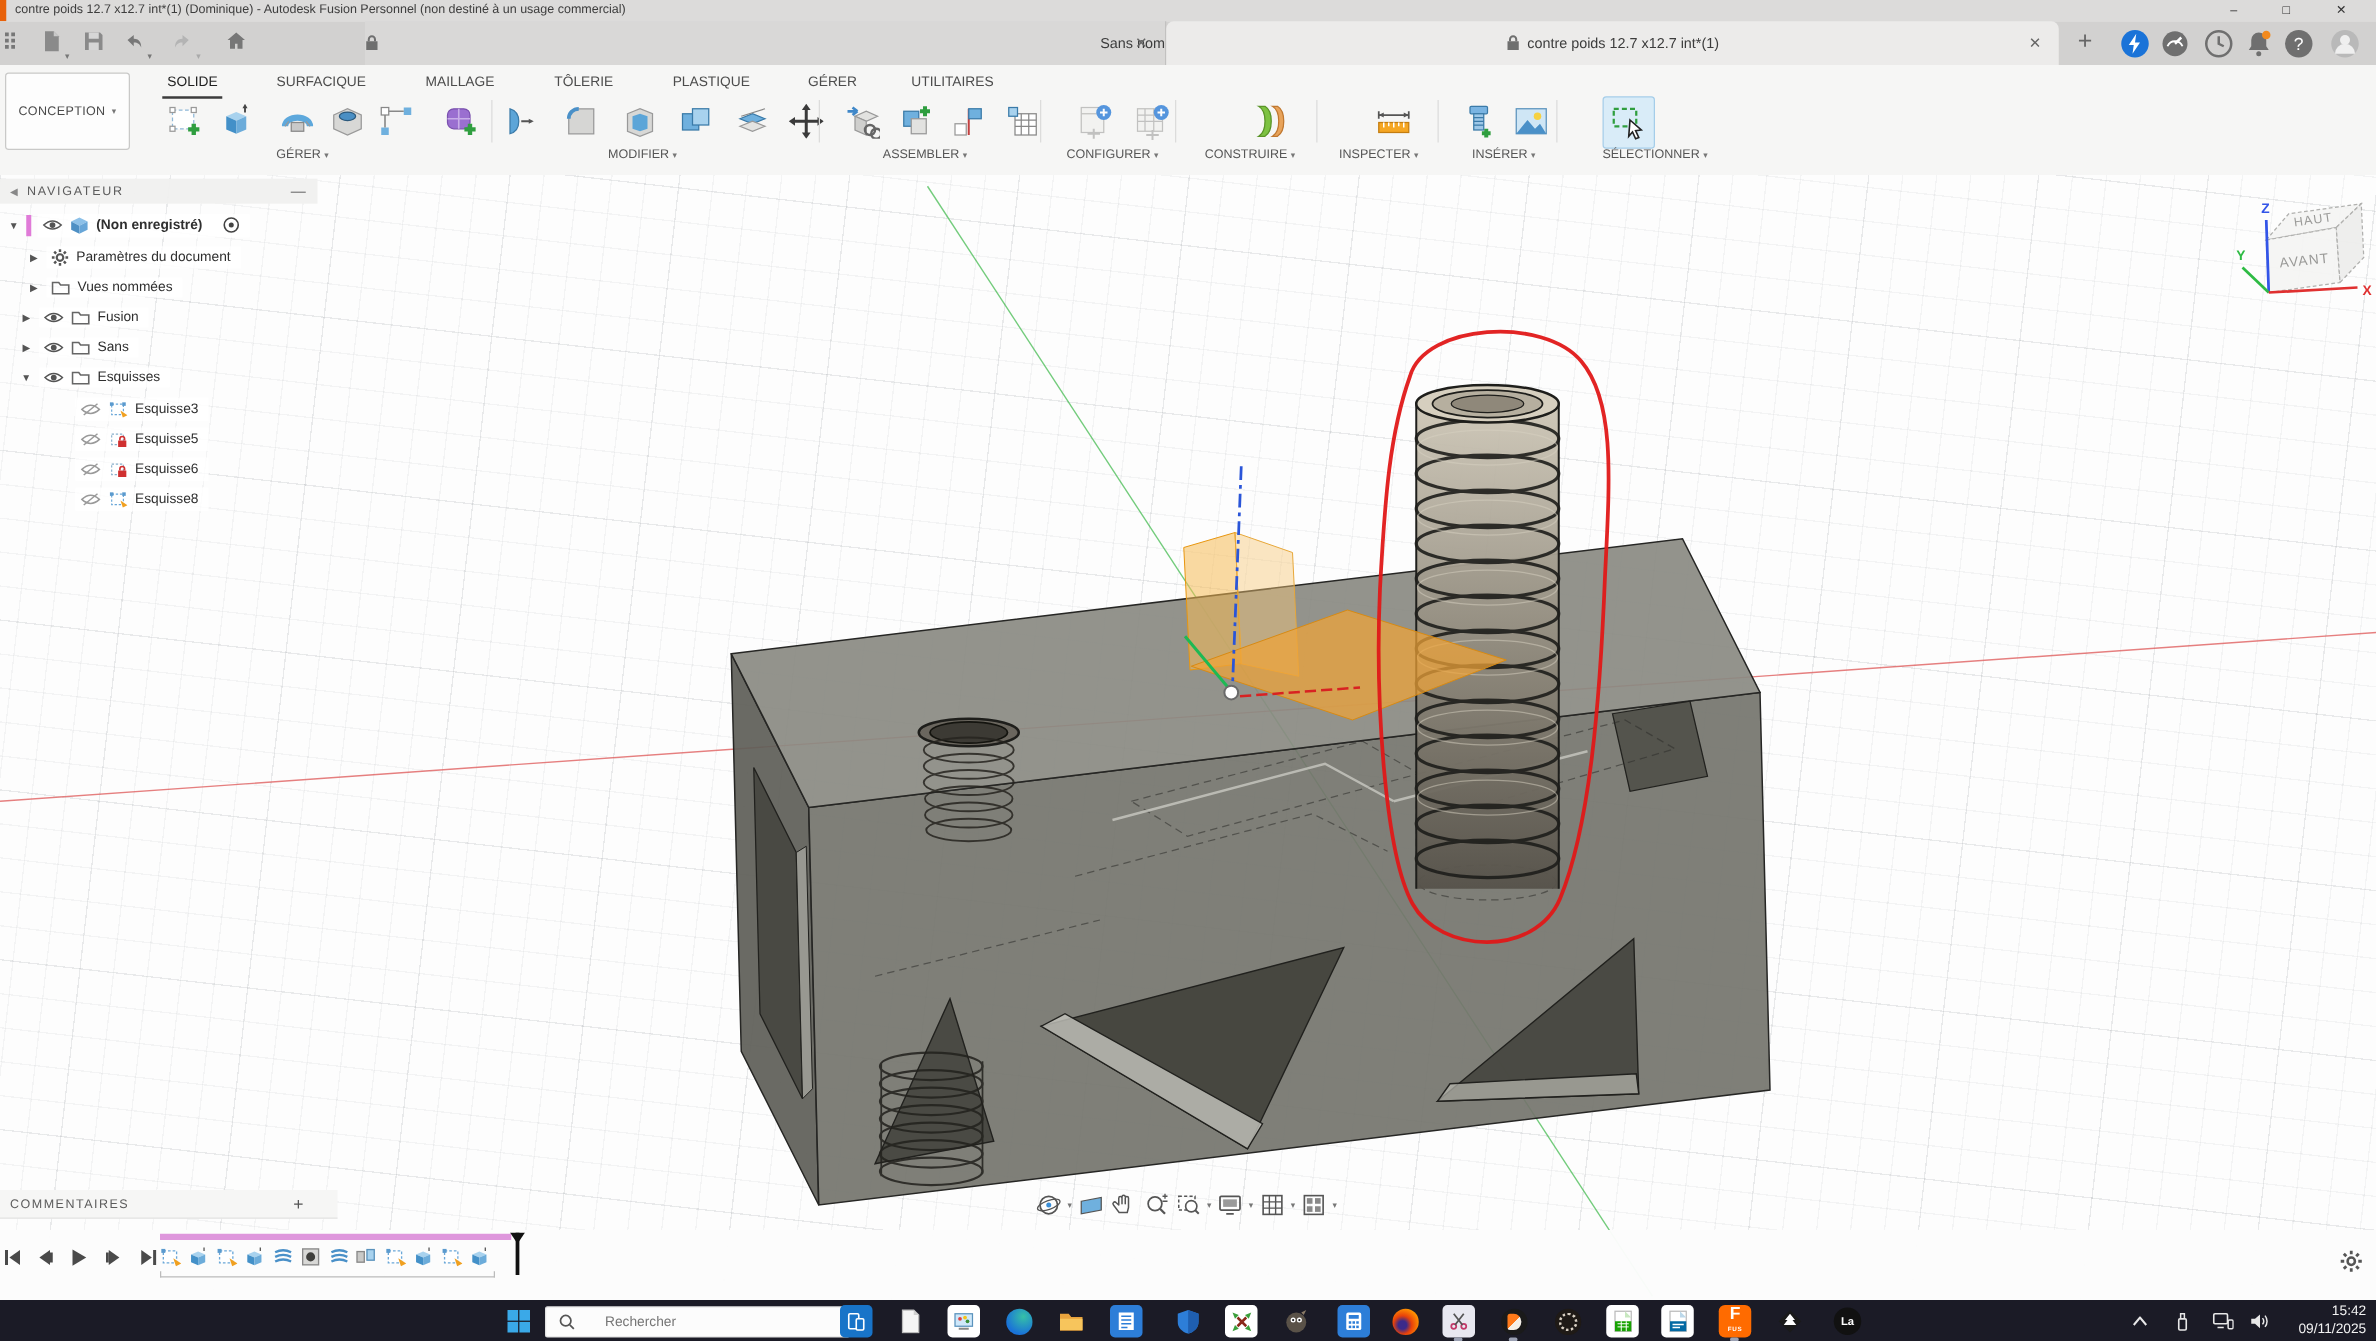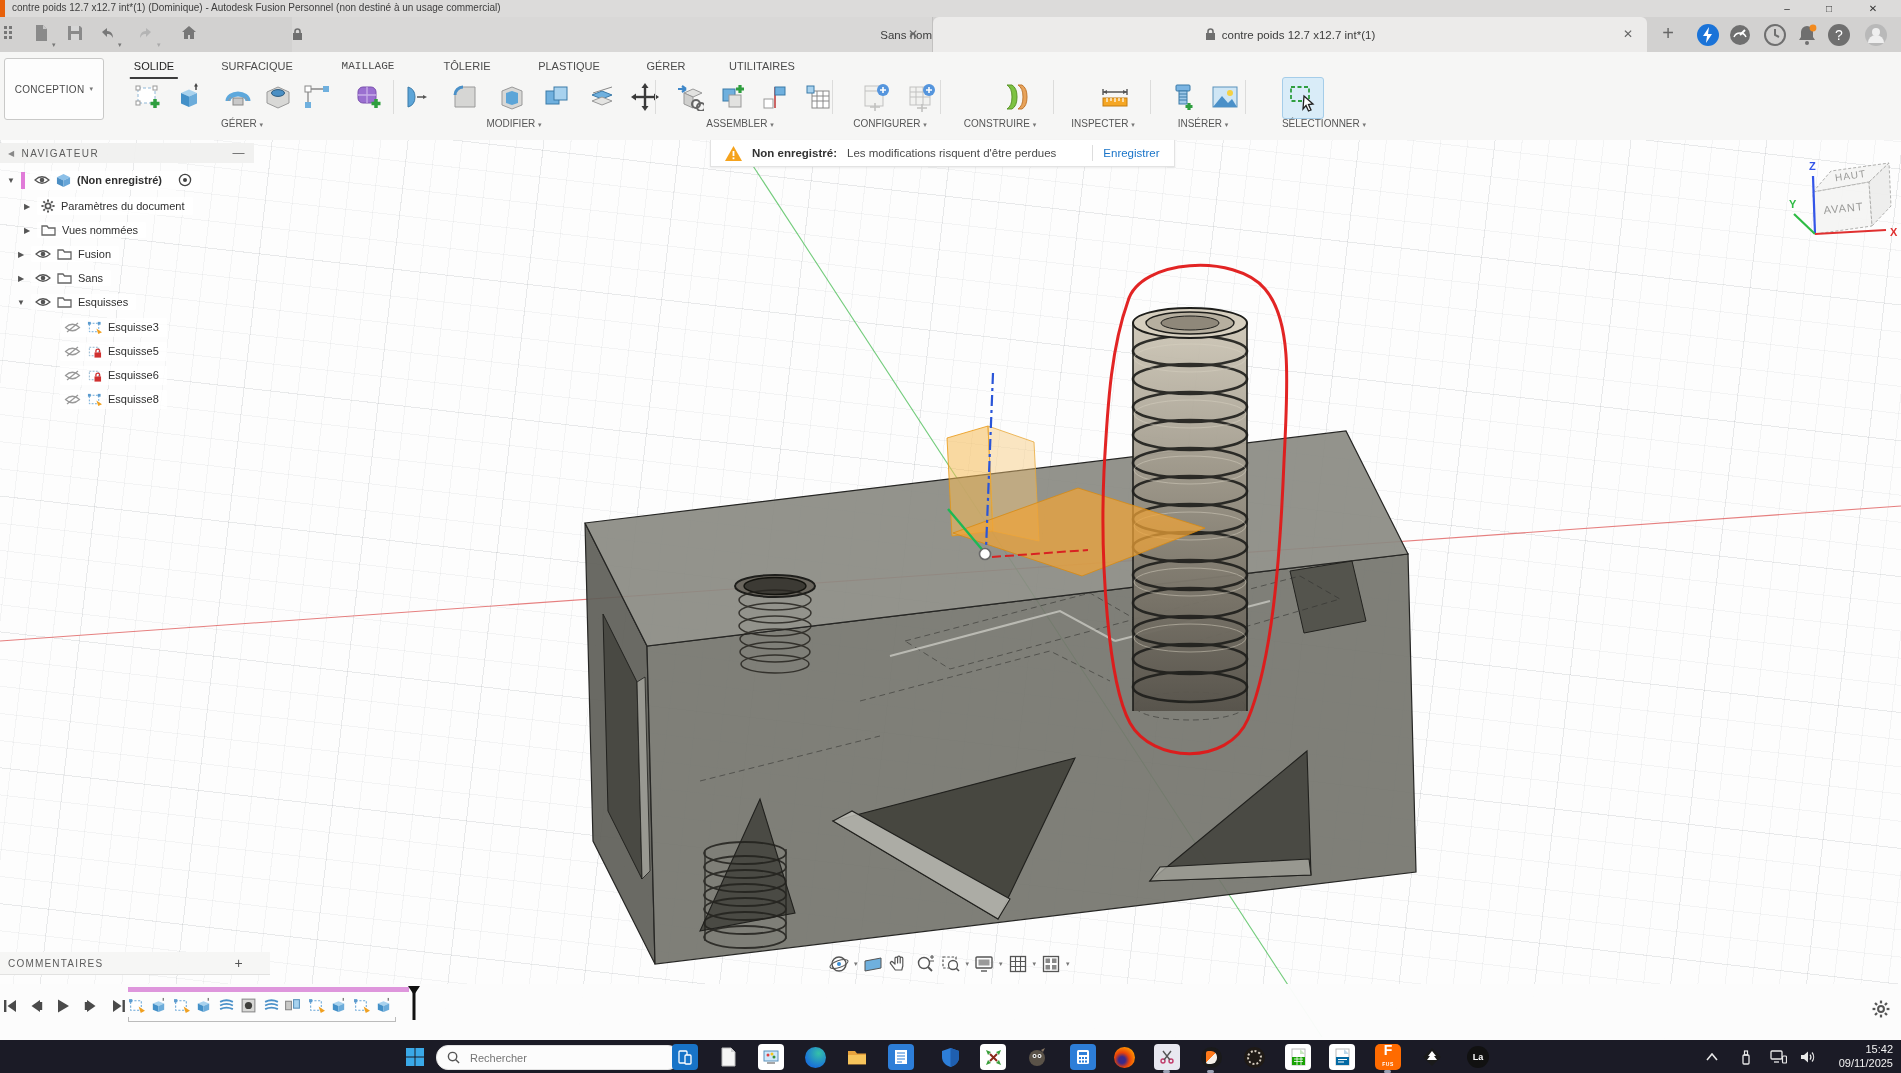--- a/index.html
+++ b/index.html
@@ -80,22 +80,22 @@
   #tl-pink{position:absolute;left:128px;top:3px;width:281px;height:5px;background:#de96dc;}
   .pb{position:absolute;top:14px;width:18px;height:16px;}
   .feat{position:absolute;top:12px;width:19px;height:19px;display:flex;align-items:center;justify-content:center;}
   #tl-bracket{position:absolute;left:128px;top:33px;width:266px;height:4px;border-left:1px solid #bbb;border-right:1px solid #bbb;border-bottom:1px solid #bbb;}
   #tl-marker{position:absolute;left:407px;top:2px;width:14px;height:34px;}
   #settings-gear{position:absolute;left:1872px;top:16px;width:18px;height:18px;}
 
   
   #taskbar{position:absolute;left:0;top:1040px;width:1901px;height:33px;background:#1b1b26;}
   .tbi{position:absolute;top:4px;width:26px;height:26px;display:flex;align-items:center;justify-content:center;border-radius:4px;}
-  #tb-search{position:absolute;left:436px;top:5px;width:222px;height:23px;background:#fcfcfc;border-radius:12px;border:1px solid #e2e2e2;
-     display:flex;align-items:center;padding:0 10px;gap:8px;}
+  #tb-search{position:absolute;left:436px;top:5px;width:222px;height:23px;background:#fcfcfc;border-radius:2px;border:1px solid #e2e2e2;
+     display:flex;align-items:center;padding:0 10px;gap:22px;}
   #tb-search input{border:none;outline:none;background:transparent;font-size:11px;color:#444;width:160px;font-family:"Liberation Sans",sans-serif;}
   .rundot{position:absolute;top:30px;width:7px;height:2.5px;background:#9aa0b2;border-radius:2px;}
   #clock{position:absolute;right:8px;top:3px;text-align:right;color:#f2f2f2;font-size:11px;line-height:13.5px;}
   .trayic{position:absolute;top:7px;width:20px;height:20px;display:flex;align-items:center;justify-content:center;}
 </style>
 </head>
 <body>
 
 <div id="titlebar">
   <div class="accent"></div>
@@ -210,21 +210,21 @@
 </div>
 
 <div id="ribbon">
   <div id="conception-btn">
     <span>CONCEPTION</span>
       <span class="caret">▾</span>
   </div>
 
   <div class="rtab active" style="left:154px;">SOLIDE</div>
   <div class="rtab" style="left:257px;">SURFACIQUE</div>
-  <div class="rtab" style="left:368px;font-family:Liberation Mono, monospace;">MAILLAGE</div>
+  <div class="rtab" style="left:368px;">MAILLAGE</div>
   <div class="rtab" style="left:467px;">TÔLERIE</div>
   <div class="rtab" style="left:569px;">PLASTIQUE</div>
   <div class="rtab" style="left:666px;">GÉRER</div>
   <div class="rtab" style="left:762px;">UTILITAIRES</div>
 
   <div class="ricon" style="left:131px;">
     <svg width="28" height="28" viewBox="0 0 28 28">
         <rect x="4" y="5" width="17" height="15" fill="#fff" stroke="#8fb8d8" stroke-dasharray="3 2"></rect>
         <rect x="2" y="3" width="4" height="4" fill="#fff" stroke="#999"></rect>
         <rect x="19" y="3" width="4" height="4" fill="#fff" stroke="#999"></rect>
@@ -540,31 +540,20 @@
       <line x1="992" y1="556" x2="1088" y2="549" stroke="#d82222" stroke-width="2" stroke-dasharray="9 4"></line>
       <line x1="948" y1="508" x2="985" y2="552" stroke="#1db954" stroke-width="2.4"></line>
       <circle cx="985" cy="553" r="5.5" fill="#ffffff" stroke="#6a6a6a" stroke-width="1.6"></circle>
     </g>
 
     <path d="M1128,300 C1140,258 1235,252 1265,288 C1292,320 1288,380 1284,460
              C1280,560 1272,660 1248,718 C1228,765 1152,762 1130,722
              C1108,682 1100,560 1104,470 C1108,395 1112,345 1128,300 Z" fill="none" stroke="#e01818" stroke-width="3" stroke-linejoin="round" opacity="0.95"></path>
   </svg>
 
-  <div id="save-banner">
-    <svg width="17" height="15" viewBox="0 0 17 15">
-        <polygon points="8.5,0 17,15 0,15" fill="#f5a31d"></polygon>
-        <rect x="7.6" y="5" width="1.8" height="5" fill="#fff"></rect>
-        <rect x="7.6" y="11.4" width="1.8" height="1.8" fill="#fff"></rect>
-      </svg>
-    <b>Non enregistré:</b>
-    <span class="msg">Les modifications risquent d'être perdues</span>
-    <div class="vsep"></div>
-    <span class="lnk">Enregistrer</span>
-  </div>
 
   <div id="navigator">
     <div id="nav-header">
       <span style="color:#888;font-size:8px;margin-right:6px;">◀</span>
       <span>NAVIGATEUR</span>
       <span class="min">—</span>
     </div>
 
     <div class="trow" style="left:6px;top:26px;">
       <span class="chev">▼</span>

